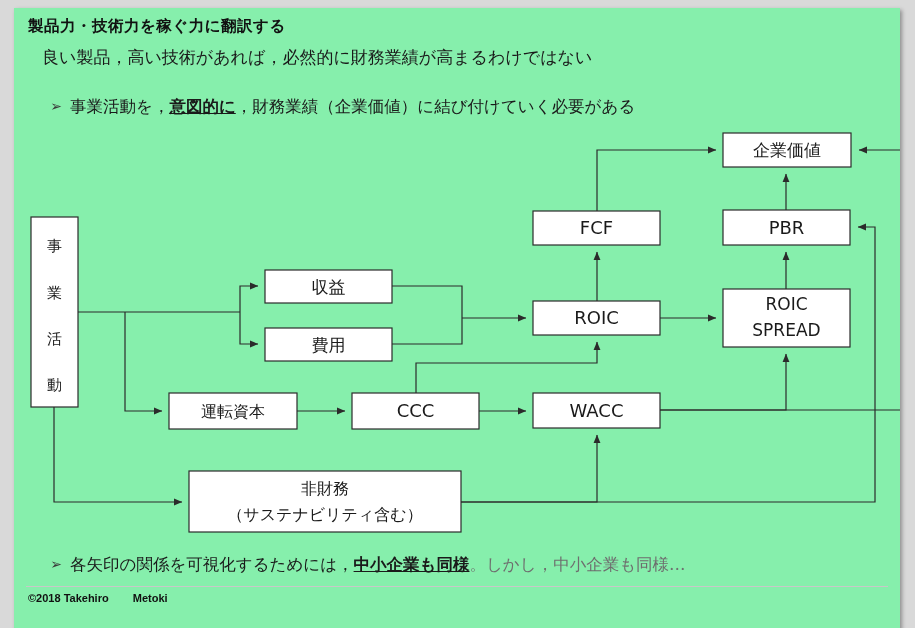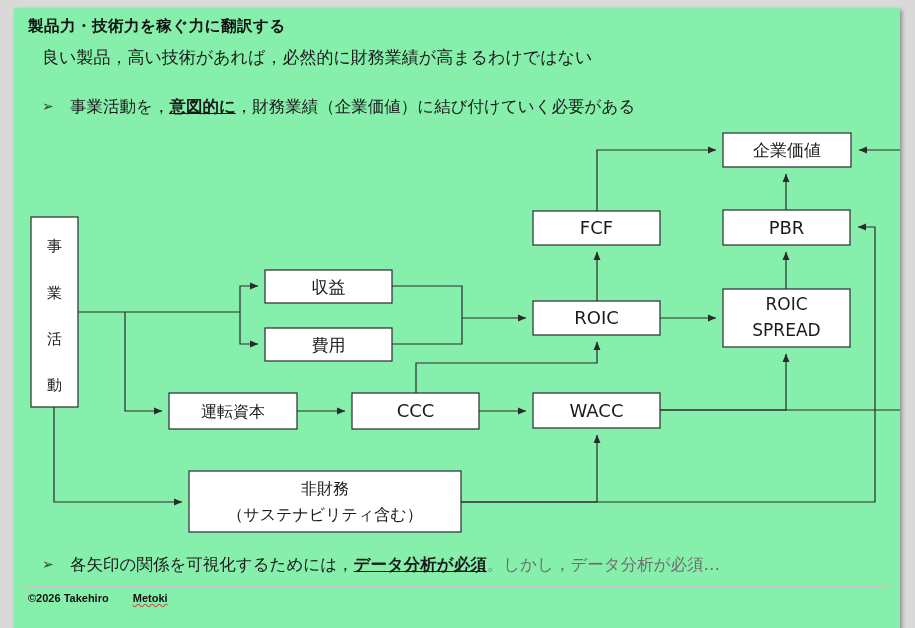--- a/index.html
+++ b/index.html
@@ -23,38 +23,38 @@
     letter-spacing:.5px;white-space:nowrap;
   }
   .subtitle{
     position:absolute;left:28px;top:38px;
     font-size:17px;color:#1a1a1a;white-space:nowrap;
     font-family:"DejaVu Serif","Liberation Serif",serif;
   }
   .bullet{
     position:absolute;font-size:16.5px;color:#1a1a1a;white-space:nowrap;
     font-family:"DejaVu Serif","Liberation Serif",serif;
+    text-align:center;
   }
   .bullet .mk{
     display:inline-block;width:28px;color:#3a3a3a;
     font-family:"DejaVu Sans",sans-serif;font-size:14px;
     transform:translateY(-1px);
   }
   .b1{left:28px;top:88px;}
   .b2{left:28px;top:124px;}
   .b3{left:28px;top:546px;}
   .em{font-weight:bold;text-decoration:underline;}
   .faint{color:#6e6e6e;}
   .copyright{
     position:absolute;left:14px;top:584px;
     font-size:11px;color:#111;font-weight:bold;
     font-family:"Liberation Sans",sans-serif;
   }
   .copyright .sq{
-    text-decoration:underline;
     text-decoration-color:#d04a4a;
     text-decoration-style:wavy;
     padding-left:21px;
   }
   .hr{
     position:absolute;left:12px;top:578px;width:862px;height:1px;
     background:#c8c8c8;
   }
   svg#diagram{position:absolute;left:0;top:0;width:886px;height:607px;}
   svg#diagram text{
@@ -73,25 +73,25 @@
 
   <div class="title">製品力・技術力を稼ぐ力に翻訳する</div>
   <div class="subtitle">良い製品，高い技術があれば，必然的に財務業績が高まるわけではない</div>
 
   <div class="bullet b1">
     <span class="mk">➢</span><span>事業活動を，</span><span class="em">意図的に</span><span>，財務業績（企業価値）に結び付けていく必要がある</span>
   </div>
 
 
   <div class="bullet b3">
-    <span class="mk">➢</span><span>各矢印の関係を可視化するためには，</span><span class="em">データ分析が必須</span><span class="faint">。しかし，データ分析が必須…</span>
+    <span class="mk">➢</span><span>各矢印の関係を可視化するためには，</span><span class="em">中小企業も同様</span><span class="faint">。しかし，中小企業も同様…</span>
   </div>
 
   <div class="hr"></div>
-  <div class="copyright"><span>©2026 Takehiro </span><span class="sq">Metoki</span></div>
+  <div class="copyright"><span>©2018 Takehiro </span><span class="sq">Metoki</span></div>
 
   <svg id="diagram" viewBox="0 0 886 607">
     <defs>
       <marker id="ah" markerWidth="9" markerHeight="8" refX="8.4" refY="4" orient="auto" markerUnits="userSpaceOnUse">
         <path d="M0,0.4 L8.6,4 L0,7.6 z" fill="#2b2b2b"></path>
       </marker>
     </defs>
 
     <g>
 

